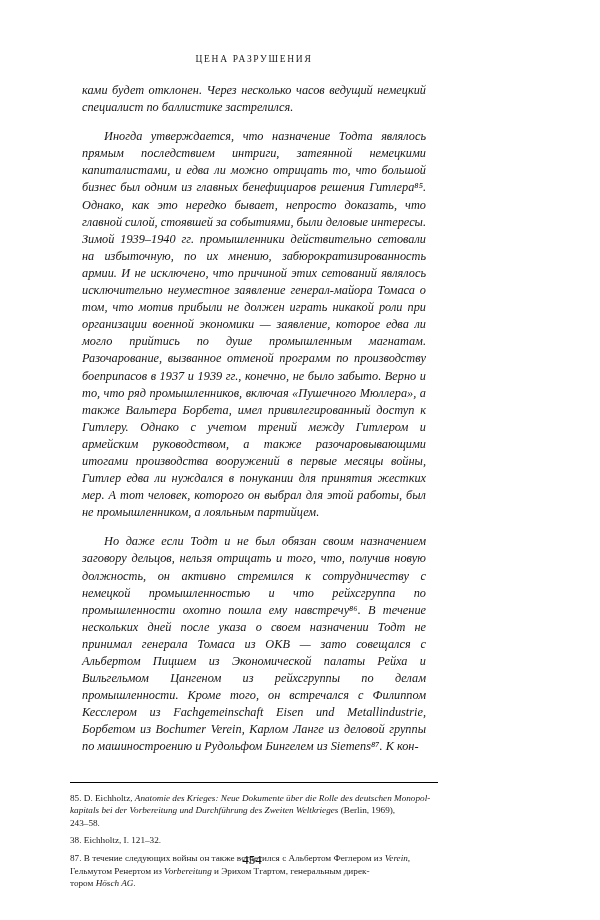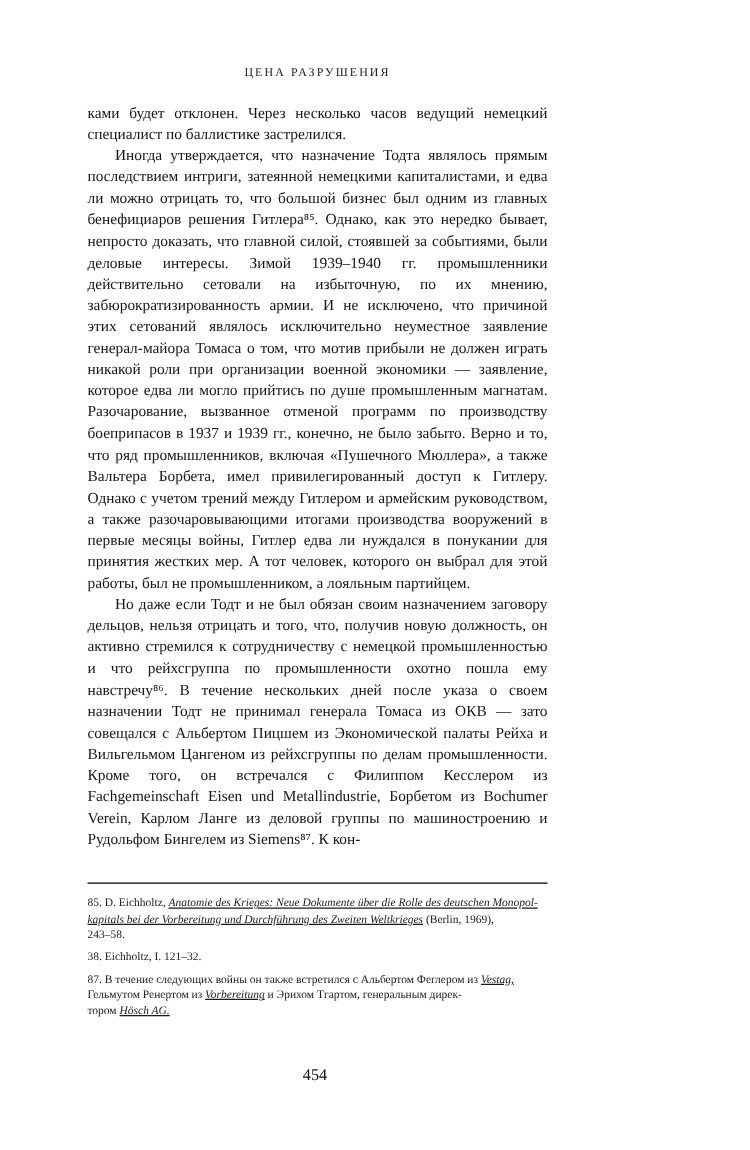--- a/index.html
+++ b/index.html
@@ -36,22 +36,23 @@
   }
   .body-text {
     font-size: 12.3px;
     line-height: 17.1px;
     text-align: justify;
     text-justify: inter-word;
     color: #151515;
     hyphens: manual;
   }
   .body-text p {
-    margin: 0;
+    margin: 12px;
     text-indent: 0;
+    font-style: italic;
   }
   .body-text p.indent {
     text-indent: 22px;
   }
   .footnotes {
     margin-top: 26px;
     border-top: 0;
     font-size: 9.2px;
     line-height: 12.6px;
     text-align: justify;
@@ -67,21 +68,21 @@
     margin: 0 0 5px 0;
     text-indent: 0;
     padding-left: 0;
   }
   .fn-cont {
     display: block;
   }
   .fn-cont2 {
     display: block;
   }
-  i { font-style: italic; text-decoration: underline; }
+  i { font-style: italic; }
   .folio {
     position: absolute;
     left: 0;
     right: 0;
     bottom: 52px;
     text-align: center;
     font-size: 13px;
     color: #111;
   }
 </style>
@@ -108,20 +109,20 @@
       <span class="fn-cont2">243–58.</span>
     </p>
 
     <p>
       <span>38.</span>
       <span>Eichholtz, I. 121–32.</span>
     </p>
 
     <p>
       <span>87.</span>
-      <span>В течение следующих войны он также встретился с Альбертом Феглером из </span><i>Vestag,</i>
+      <span>В течение следующих войны он также встретился с Альбертом Феглером из </span><i>Verein,</i>
       <span class="fn-cont"><span>Гельмутом Ренертом из </span><i>Vorbereitung</i><span> и Эрихом Тгартом, генеральным дирек-</span></span>
       <span class="fn-cont2"><span>тором </span><i>Hösch AG.</i></span>
     </p>
   </div>
 
   <div class="folio">454</div>
 </div>
 
 </body></html>

